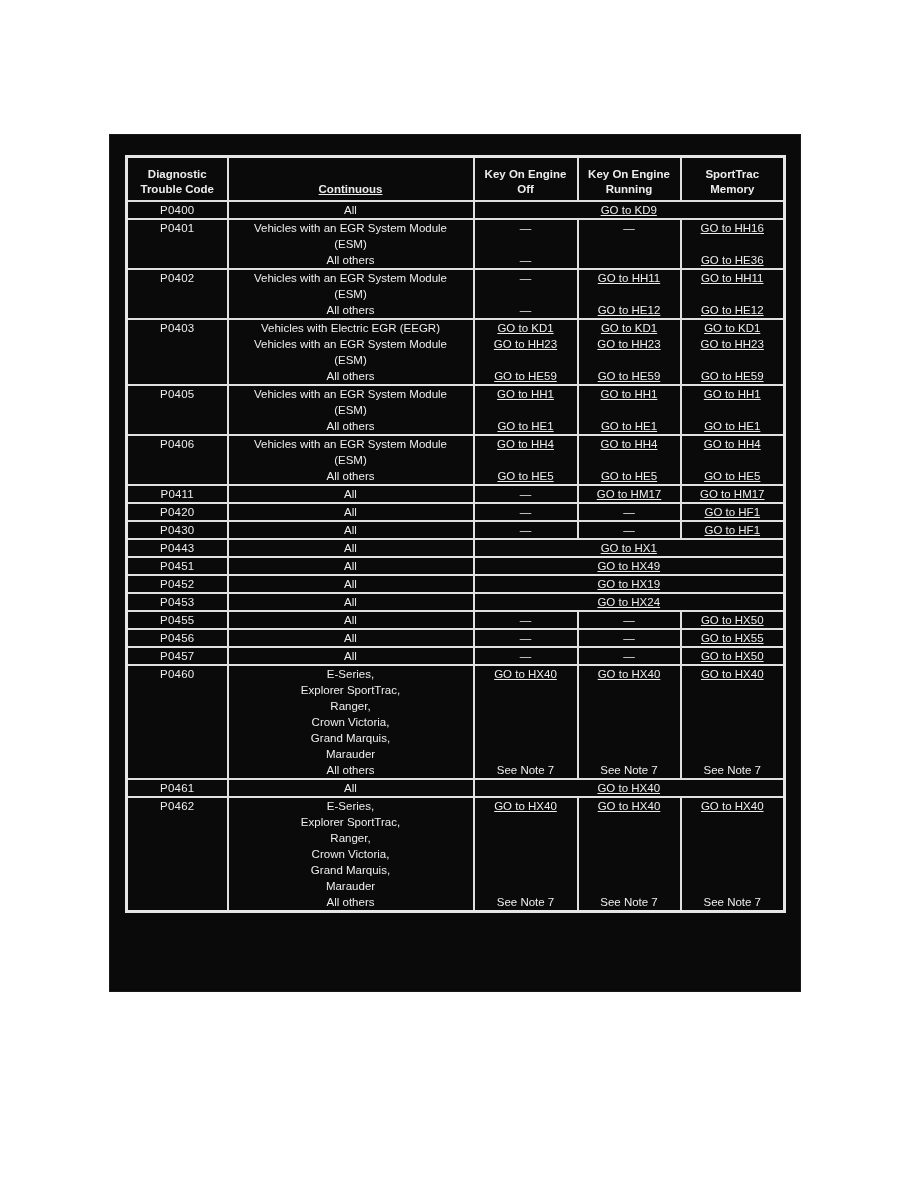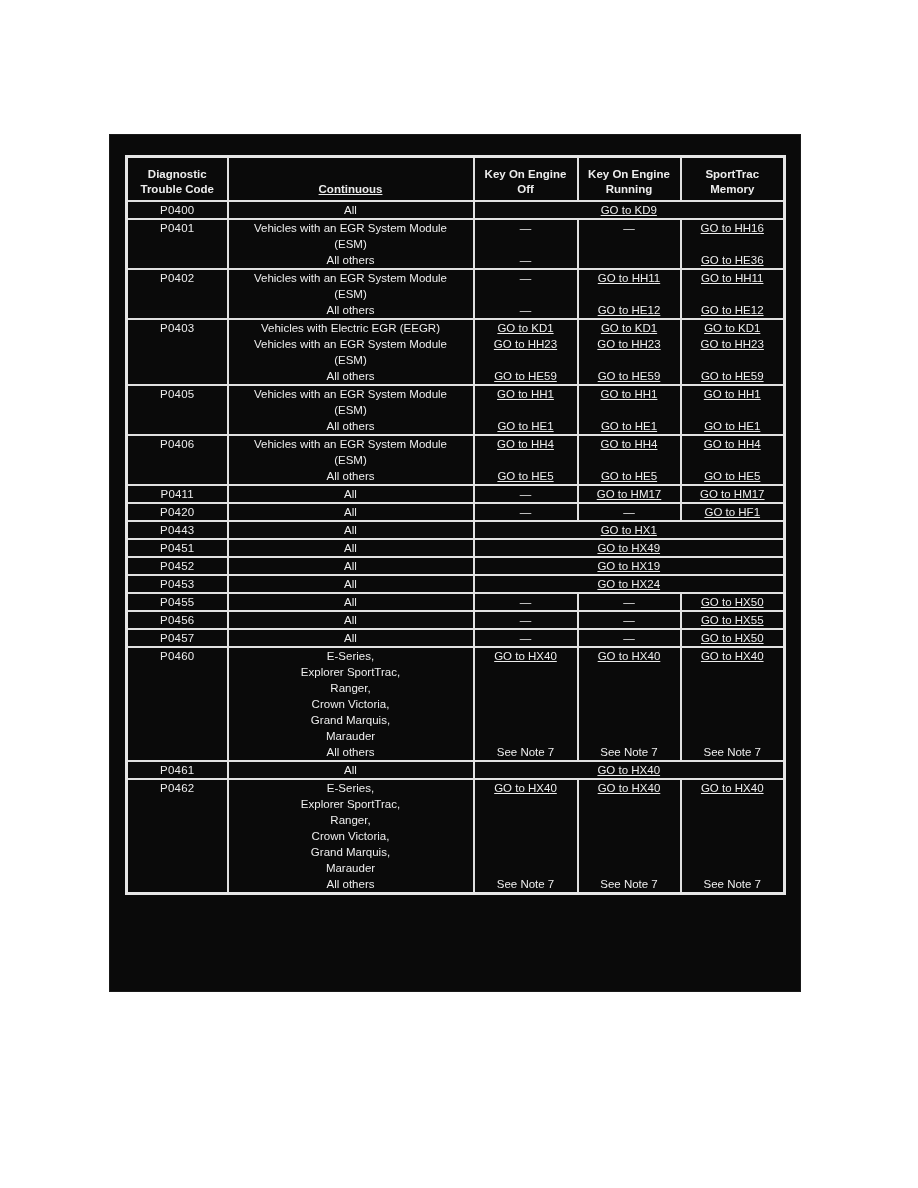--- a/index.html
+++ b/index.html
@@ -278,20 +278,37 @@
             </td>
             <td>
               <div class="cell-line">—</div>
             </td>
             <td>
               <div class="cell-line"><span class="link">GO to HF1</span></div>
             </td>
           </tr>
           <tr>
             <td class="code-cell">
+              <div class="cell-line">P0430</div>
+            </td>
+            <td class="app-cell">
+              <div class="cell-line">All</div>
+            </td>
+            <td>
+              <div class="cell-line">—</div>
+            </td>
+            <td>
+              <div class="cell-line">—</div>
+            </td>
+            <td>
+              <div class="cell-line"><span class="link">GO to HF1</span></div>
+            </td>
+          </tr>
+          <tr>
+            <td class="code-cell">
               <div class="cell-line">P0443</div>
             </td>
             <td class="app-cell">
               <div class="cell-line">All</div>
             </td>
             <td colspan="3">
               <div class="cell-line"><span class="link">GO to HX1</span></div>
             </td>
           </tr>
           <tr>

